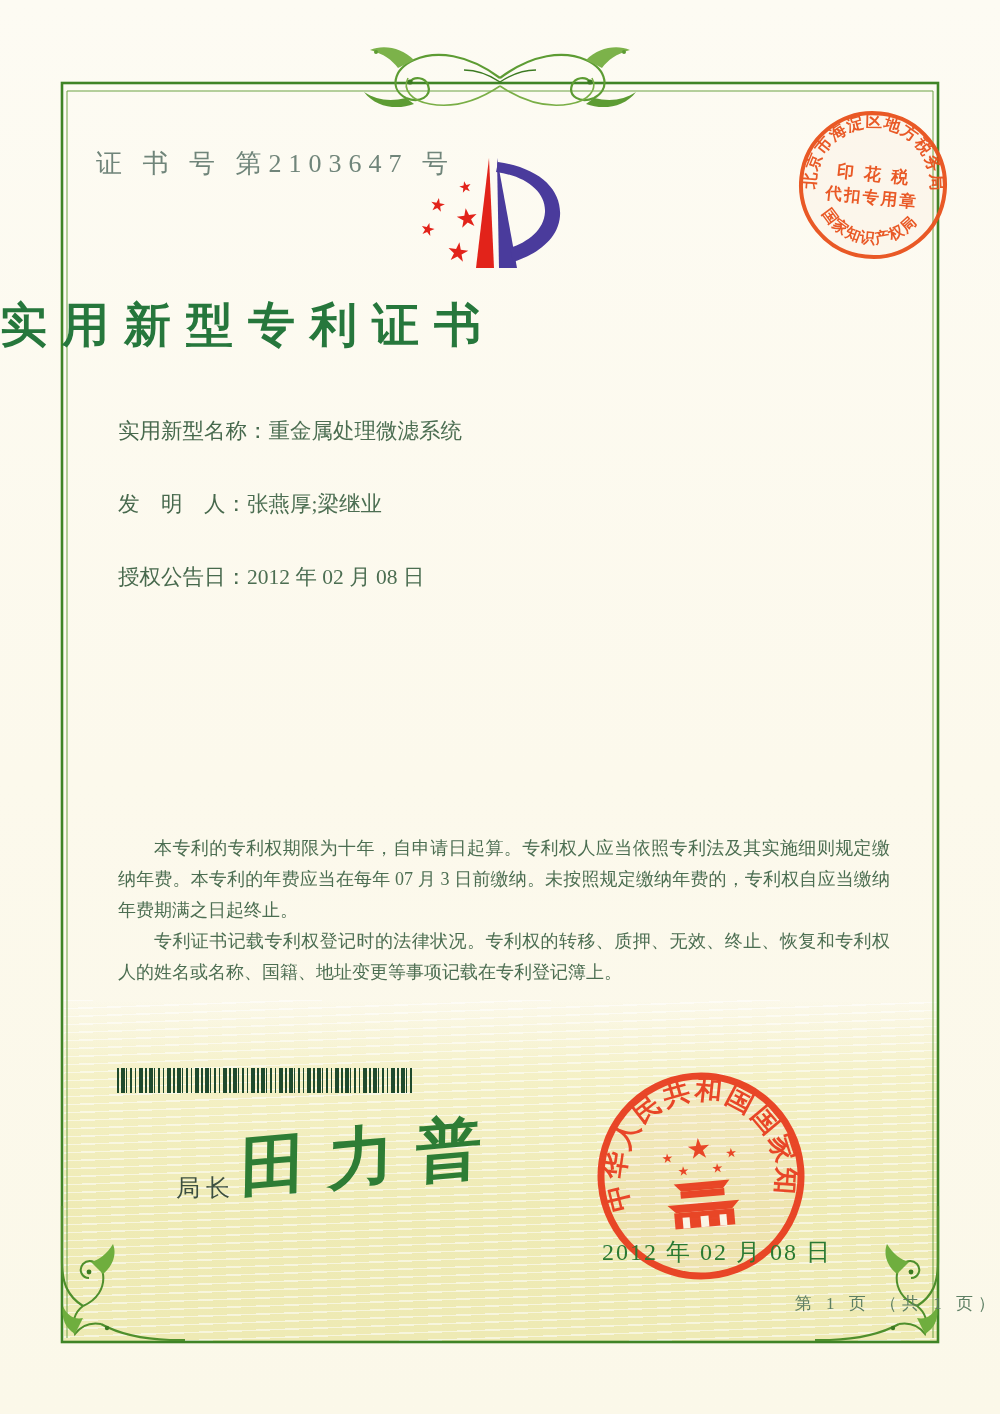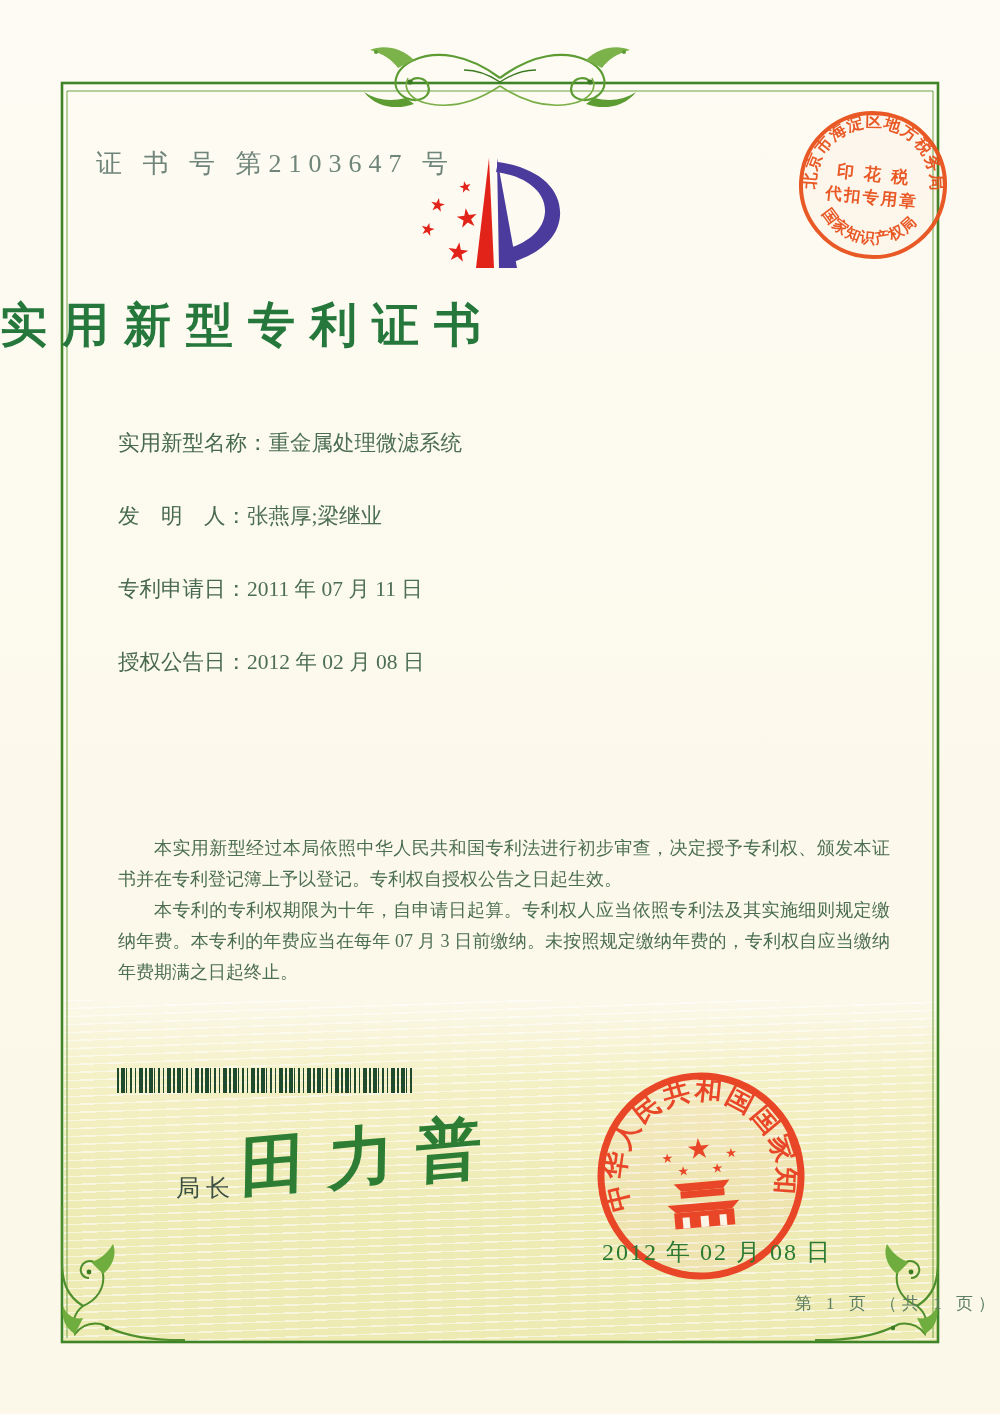--- a/index.html
+++ b/index.html
@@ -22,21 +22,21 @@
   .corner-right{left:815px;transform:scaleX(-1);}
   .cert-no{
     position:absolute;left:96px;top:146px;font-size:26px;color:#70857a;
     letter-spacing:7px;
   }
   .logo-svg{position:absolute;left:410px;top:148px;}
   .title{
     position:absolute;left:0;top:294px;width:1000px;text-align:left;
     font-size:47px;font-weight:bold;color:#26773c;letter-spacing:15px;
   }
-  .fields{position:absolute;left:118px;top:428px;width:780px;}
+  .fields{position:absolute;left:118px;top:416px;width:780px;}
   .field-row{height:73px;font-size:21.5px;color:#4c6e52;white-space:nowrap;}
   .field-row .lab{color:#47694d;}
   .paragraphs{
     position:absolute;left:118px;top:833px;width:772px;
     font-size:18px;line-height:31px;color:#4c6e52;text-align:justify;
   }
   .paragraphs p{margin:0;text-indent:2em;}
   .barcode{
     position:absolute;left:117px;top:1068px;width:296px;height:25px;
     background:repeating-linear-gradient(90deg,
@@ -125,27 +125,26 @@
     <polygon points="79,10 66,120 84,120" fill="#e2231a"></polygon>
     <polygon points="87,10 89,120 107,120" fill="#4a3b9c"></polygon>
     <path d="M88,14 C130,20 152,42 150,68 C148,94 122,108 103,114 L100,100 C118,94 134,82 135,64 C136,44 116,28 86,24 Z" fill="#4a3b9c"></path>
   </svg>
 
   <div class="title">实用新型专利证书</div>
 
   <div class="fields">
     <div class="field-row"><span class="lab">实用新型名称：</span><span>重金属处理微滤系统</span></div>
     <div class="field-row"><span class="lab">发　明　人：</span><span>张燕厚;梁继业</span></div>
-    <div class="field-row"><span class="lab">专利申请日：</span><span>2011 年 07 月 11 日</span></div>
     <div class="field-row"><span class="lab">授权公告日：</span><span>2012 年 02 月 08 日</span></div>
   </div>
 
   <div class="paragraphs">
-    <p>本实用新型经过本局依照中华人民共和国专利法进行初步审查，决定授予专利权、颁发本证书并在专利登记簿上予以登记。专利权自授权公告之日起生效。</p>
     <p>本专利的专利权期限为十年，自申请日起算。专利权人应当依照专利法及其实施细则规定缴纳年费。本专利的年费应当在每年 07 月 3 日前缴纳。未按照规定缴纳年费的，专利权自应当缴纳年费期满之日起终止。</p>
+    <p>专利证书记载专利权登记时的法律状况。专利权的转移、质押、无效、终止、恢复和专利权人的姓名或名称、国籍、地址变更等事项记载在专利登记簿上。</p>
   </div>
 
   <div class="barcode"></div>
 
   <div class="director-label">局长</div>
   <div class="signature">田力普</div>
 
   <svg class="seal-svg" width="220" height="220" viewBox="0 0 220 220">
     <g transform="rotate(-5 110 110)">
       <circle cx="110" cy="110" r="100" fill="rgba(232,58,28,0.04)" stroke="#e83a1c" stroke-width="7"></circle>

